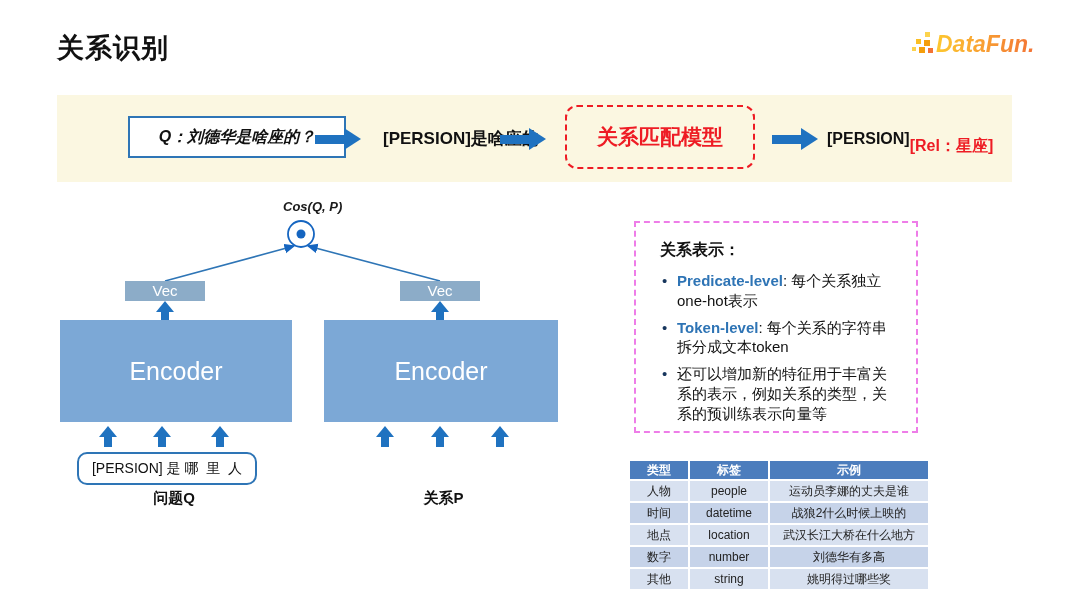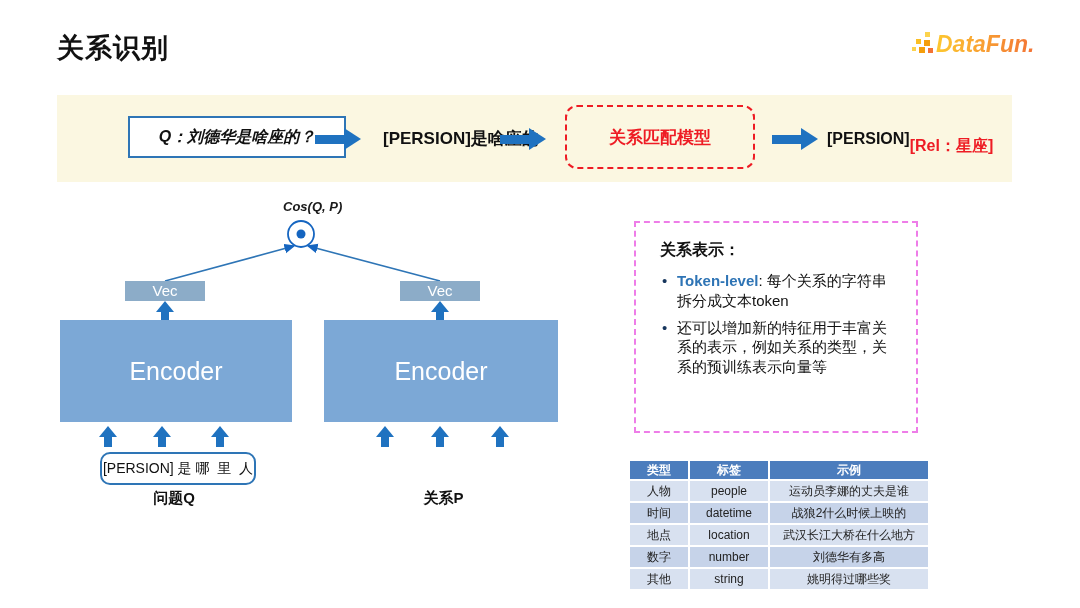--- a/index.html
+++ b/index.html
@@ -23,21 +23,21 @@
 
   
   .banner{position:absolute;left:57px;top:95px;width:955px;height:87px;background:var(--banner_bg);}
   .qbox{position:absolute;left:27px;top:21px;width:218px;height:42px;background:#fff;
         border:2px solid var(--accent_blue);display:flex;align-items:center;justify-content:center;
         font-size:16px;font-weight:700;font-style:italic;margin-left:44px;}
   .step-text{position:absolute;left:326px;top:0;height:87px;display:flex;align-items:center;
         font-size:17px;font-weight:700;}
   .model-box{position:absolute;left:508px;top:10px;width:190px;height:64px;
         border:2px dashed var(--red);border-radius:12px;display:flex;align-items:center;
-        justify-content:center;font-size:17px;font-weight:700;color:var(--red);}
+        justify-content:center;font-size:21px;font-weight:700;color:var(--red);}
   .result{position:absolute;left:770px;top:0;height:87px;display:flex;align-items:center;
         font-size:16px;font-weight:700;}
   .result .red{color:var(--red);margin-top:16px;}
 
   .h-arrow{position:absolute;width:46px;height:22px;top:33px;}
   .h-arrow::before{content:"";position:absolute;left:0;top:7px;width:29px;height:9px;background:var(--arrow_blue);}
   .h-arrow::after{content:"";position:absolute;left:29px;top:0;width:0;height:0;
         border-top:11px solid transparent;border-bottom:11px solid transparent;
         border-left:17px solid var(--arrow_blue);}
 
@@ -53,21 +53,21 @@
 
   .up-arrow{position:absolute;width:18px;height:23px;}
   .up-arrow::before{content:"";position:absolute;left:0;top:0;width:0;height:0;
        border-left:9px solid transparent;border-right:9px solid transparent;
        border-bottom:11px solid var(--arrow_blue);}
   .up-arrow::after{content:"";position:absolute;left:5px;top:10px;width:8px;height:11px;background:var(--arrow_blue);}
 
   .token-box{position:absolute;top:452px;height:33px;border:2px solid var(--accent_blue);
        border-radius:10px;background:#fff;display:flex;align-items:center;justify-content:center;
        font-size:14px;white-space:pre;}
-  .token-box.left{left:100px;width:156px;} .token-box.right{left:353px;width:181px;}
+  .token-box.left{left:77px;width:180px;} .token-box.right{left:353px;width:181px;}
   .io-label{position:absolute;top:489px;font-size:15px;font-weight:700;text-align:center;}
   .io-label.left{left:84px;width:180px;} .io-label.right{left:353px;width:181px;}
 
   
   .panel{position:absolute;left:634px;top:221px;width:284px;height:212px;
        border:2px dashed var(--magenta);background:#fff;padding:17px 20px 0 24px;}
   .panel-heading{font-size:16px;font-weight:800;margin-bottom:10px;}
   .panel ul{list-style:none;}
   .panel li{position:relative;padding-left:17px;margin-bottom:7px;font-size:15px;line-height:1.32;}
   .panel li::before{content:"\2022";position:absolute;left:2px;top:0;color:#17365D;}
@@ -144,20 +144,23 @@
   <div class="up-arrow" style="left:491px;top:426px;"></div>
 
   <div class="token-box left">[PERSION] 是 哪  里  人</div>
   <div class="io-label right">关系P</div>
   <div class="io-label left">问题Q</div>
 
   <div class="panel">
     <div class="panel-heading">关系表示：</div>
     <ul>
       <li>
+        <span class="term">Predicate-level</span><span>: 每个关系独立one-hot表示</span>
+      </li>
+      <li>
         <span class="term">Token-level</span><span>: 每个关系的字符串拆分成文本token</span>
       </li>
       <li>
         <span class="term"></span><span>还可以增加新的特征用于丰富关系的表示，例如关系的类型，关系的预训练表示向量等</span>
       </li>
     </ul>
   </div>
 
   <div class="qtable">
     <table>

